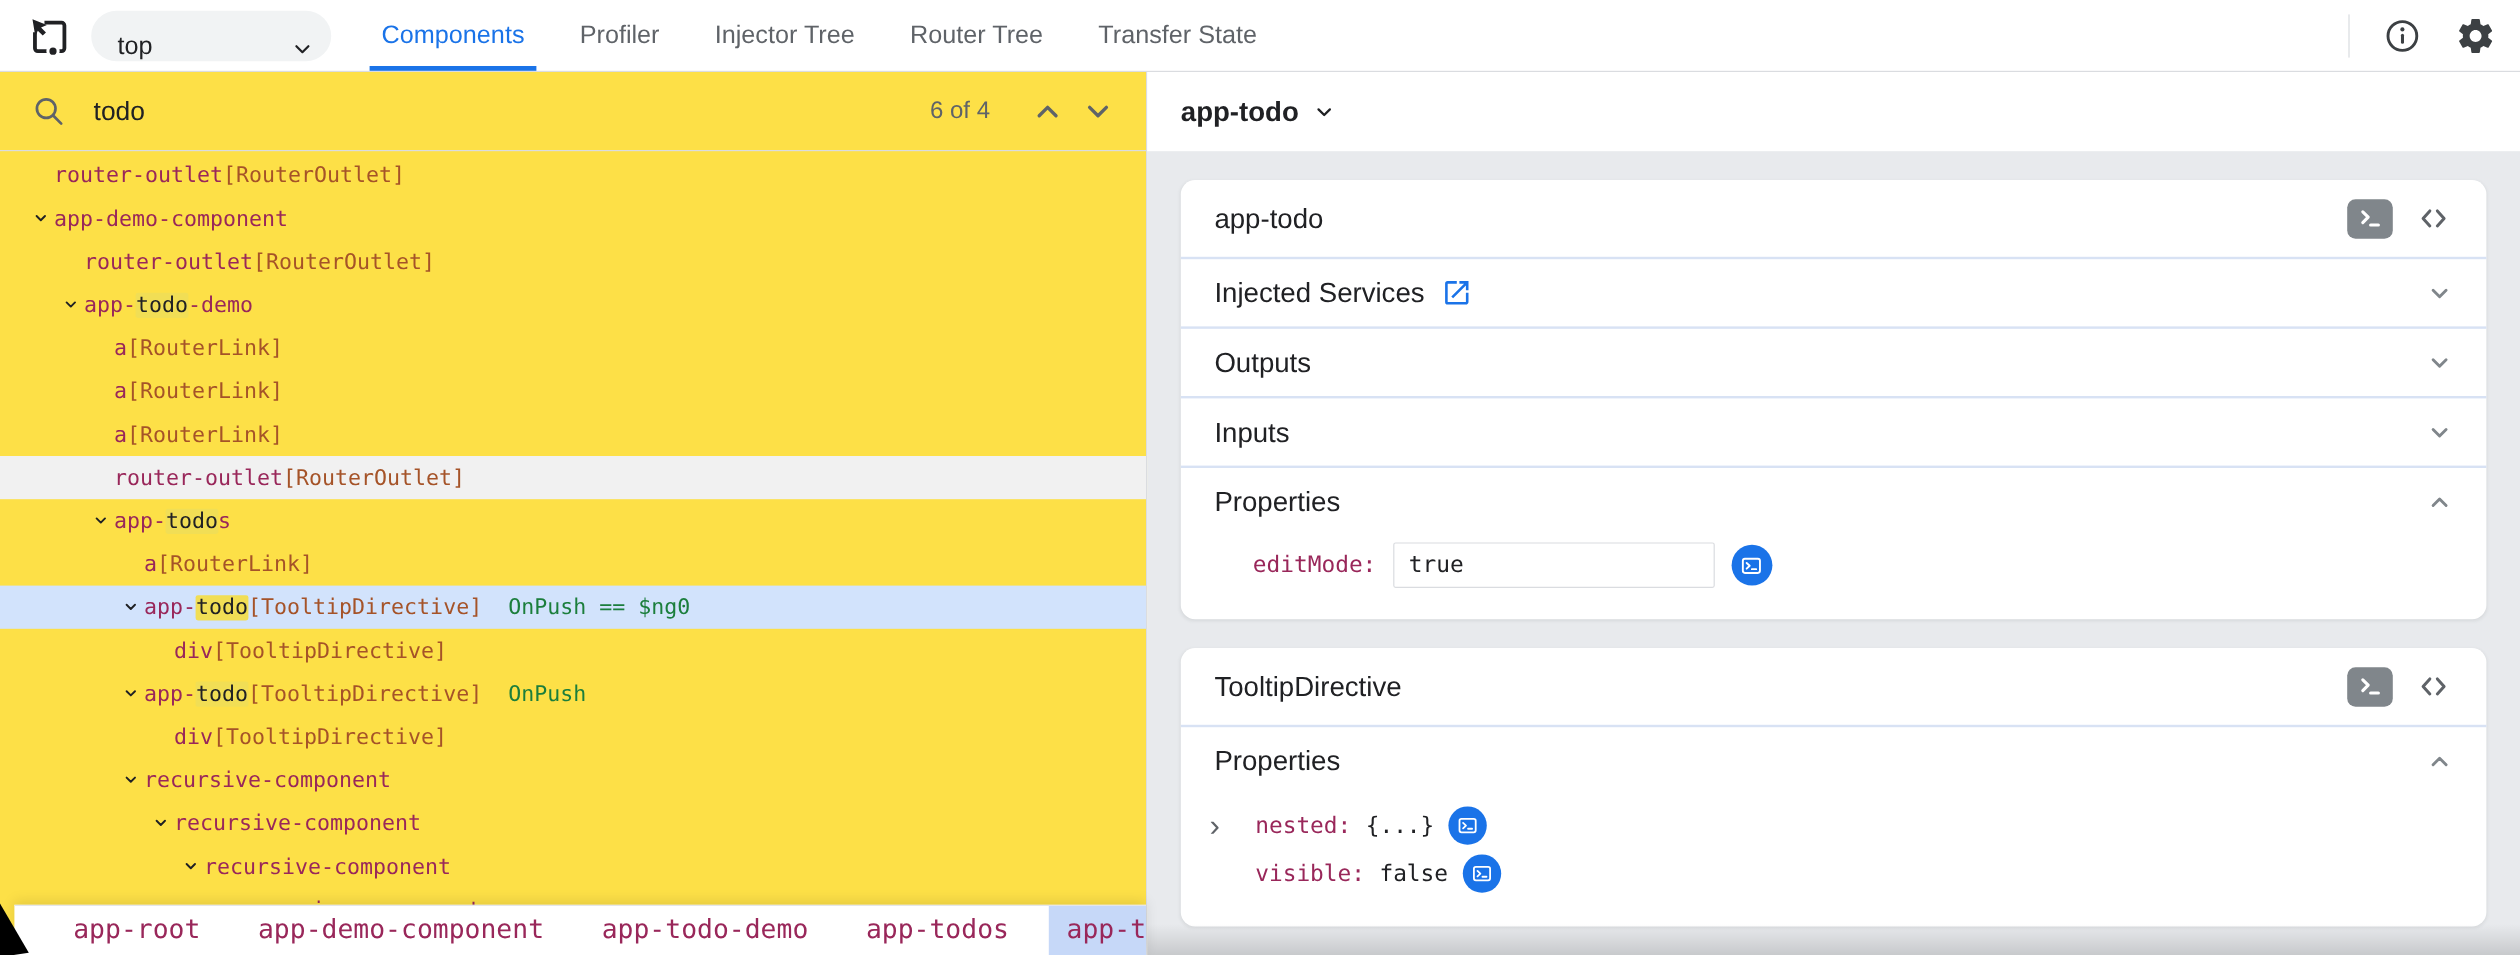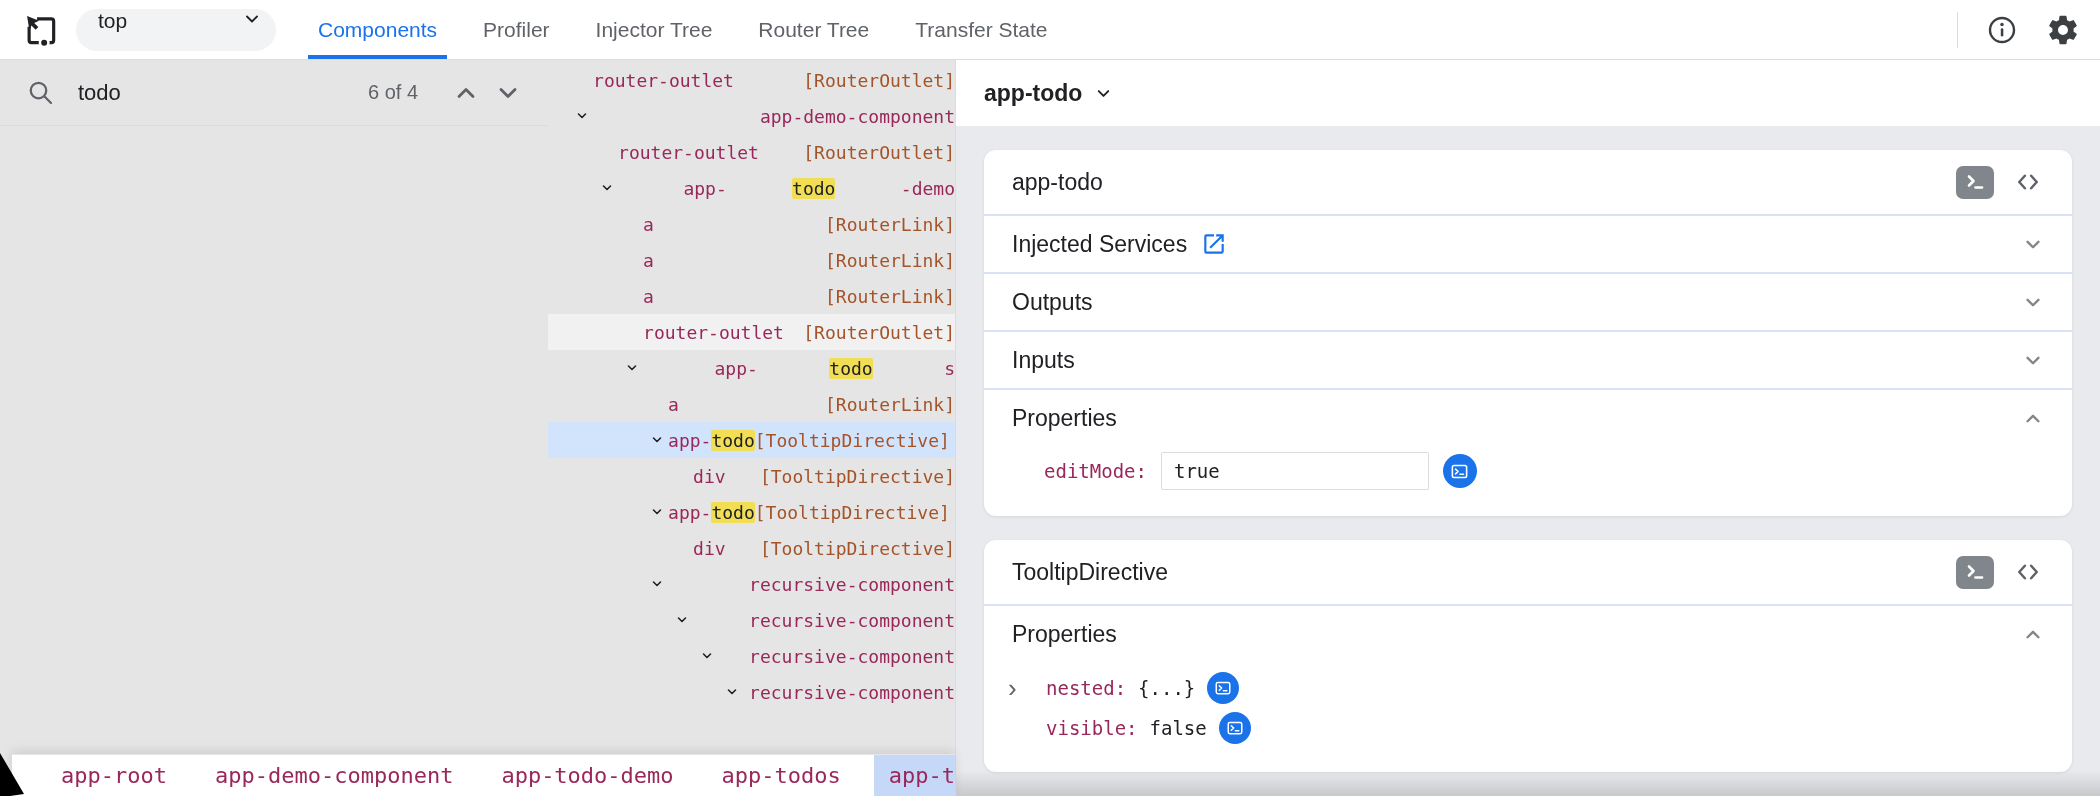--- a/index.html
+++ b/index.html
@@ -12,59 +12,59 @@
   .app { width:2100px; height:796px; display:flex; flex-direction:column; }
 
   
   .topbar {
     flex:0 0 60px; height:60px; display:flex; align-items:stretch;
     border-bottom:1px solid #dadce0; background:#fff; padding-left:16px;
   }
   .picker-btn { width:50px; display:flex; align-items:center; justify-content:center; }
   .frame-select {
     align-self:center; width:200px; height:42px; border-radius:21px;
-    background:#f1f3f4; display:flex; align-items:flex-start;
+    background:#f1f3f4; display:flex; align-items:flex-end;
     padding:0 14px 0 22px; margin-left:10px; font-size:21px; color:#202124; cursor:pointer;
   }
   .frame-select .lbl { flex:1; }
   .tabs { display:flex; margin-left:32px; }
   .tab {
     display:flex; align-items:center; padding:4px 10px 0 10px; margin-right:26px;
     font-size:21px; color:#5f6368; border-bottom:4px solid transparent; cursor:pointer; white-space:nowrap;
   }
   .tab.active { color:#1a73e8; border-bottom-color:#1a73e8; }
   .topbar-right { margin-left:auto; display:flex; align-items:center; padding-right:20px; }
   .vdiv { width:1px; height:36px; background:#dadce0; }
   .icon-btn { margin-left:28px; display:flex; align-items:center; cursor:pointer; }
 
   
   .main { flex:1; display:flex; min-height:0; }
   .left {
     flex:0 0 956px; width:956px; border-right:1px solid #dadce0;
-    display:flex; flex-direction:row; position:relative; background:#e5e5e5;
+    display:flex; flex-direction:column; position:relative; background:#fde047;
   }
 
   
   .searchbar {
     flex:0 0 66px; height:66px; border-bottom:1px solid #dadce0;
     display:flex; align-items:center; padding:0 22px 0 26px;
   }
   .searchbar input {
     border:none; outline:none; flex:1; font-size:22px; color:#202124;
     font-family:"Liberation Sans", sans-serif; margin-left:20px; background:transparent;
   }
   .match-counter { color:#5f6368; font-size:20px; margin-right:24px; white-space:nowrap; }
   .nav-btn { width:36px; height:36px; display:flex; align-items:center; justify-content:center; margin-left:6px; cursor:pointer; }
 
   
   .tree {
     flex:1; overflow:hidden; padding-top:2px;
     font-family:"DejaVu Sans Mono", monospace; font-size:18px;
   }
-  .trow { height:36px; display:flex; align-items:center; white-space:pre; cursor:pointer;justify-content:space-between; }
+  .trow { height:36px; display:flex; align-items:center; white-space:pre; cursor:pointer; }
   .trow.hover { background:#f1f1f1; }
   .trow.selected { background:#d2e3fc; }
   .twisty { display:inline-flex; width:17px; flex:0 0 17px; align-items:center; }
   .seg-el  { color:#99275a; }
   .seg-dir { color:#a55328; }
   .seg-hl  { background:#f1de55; color:#202124; border-radius:2px; }
   .seg-meta{ color:#1b7e3c; }
 
   
   .breadcrumbs {

